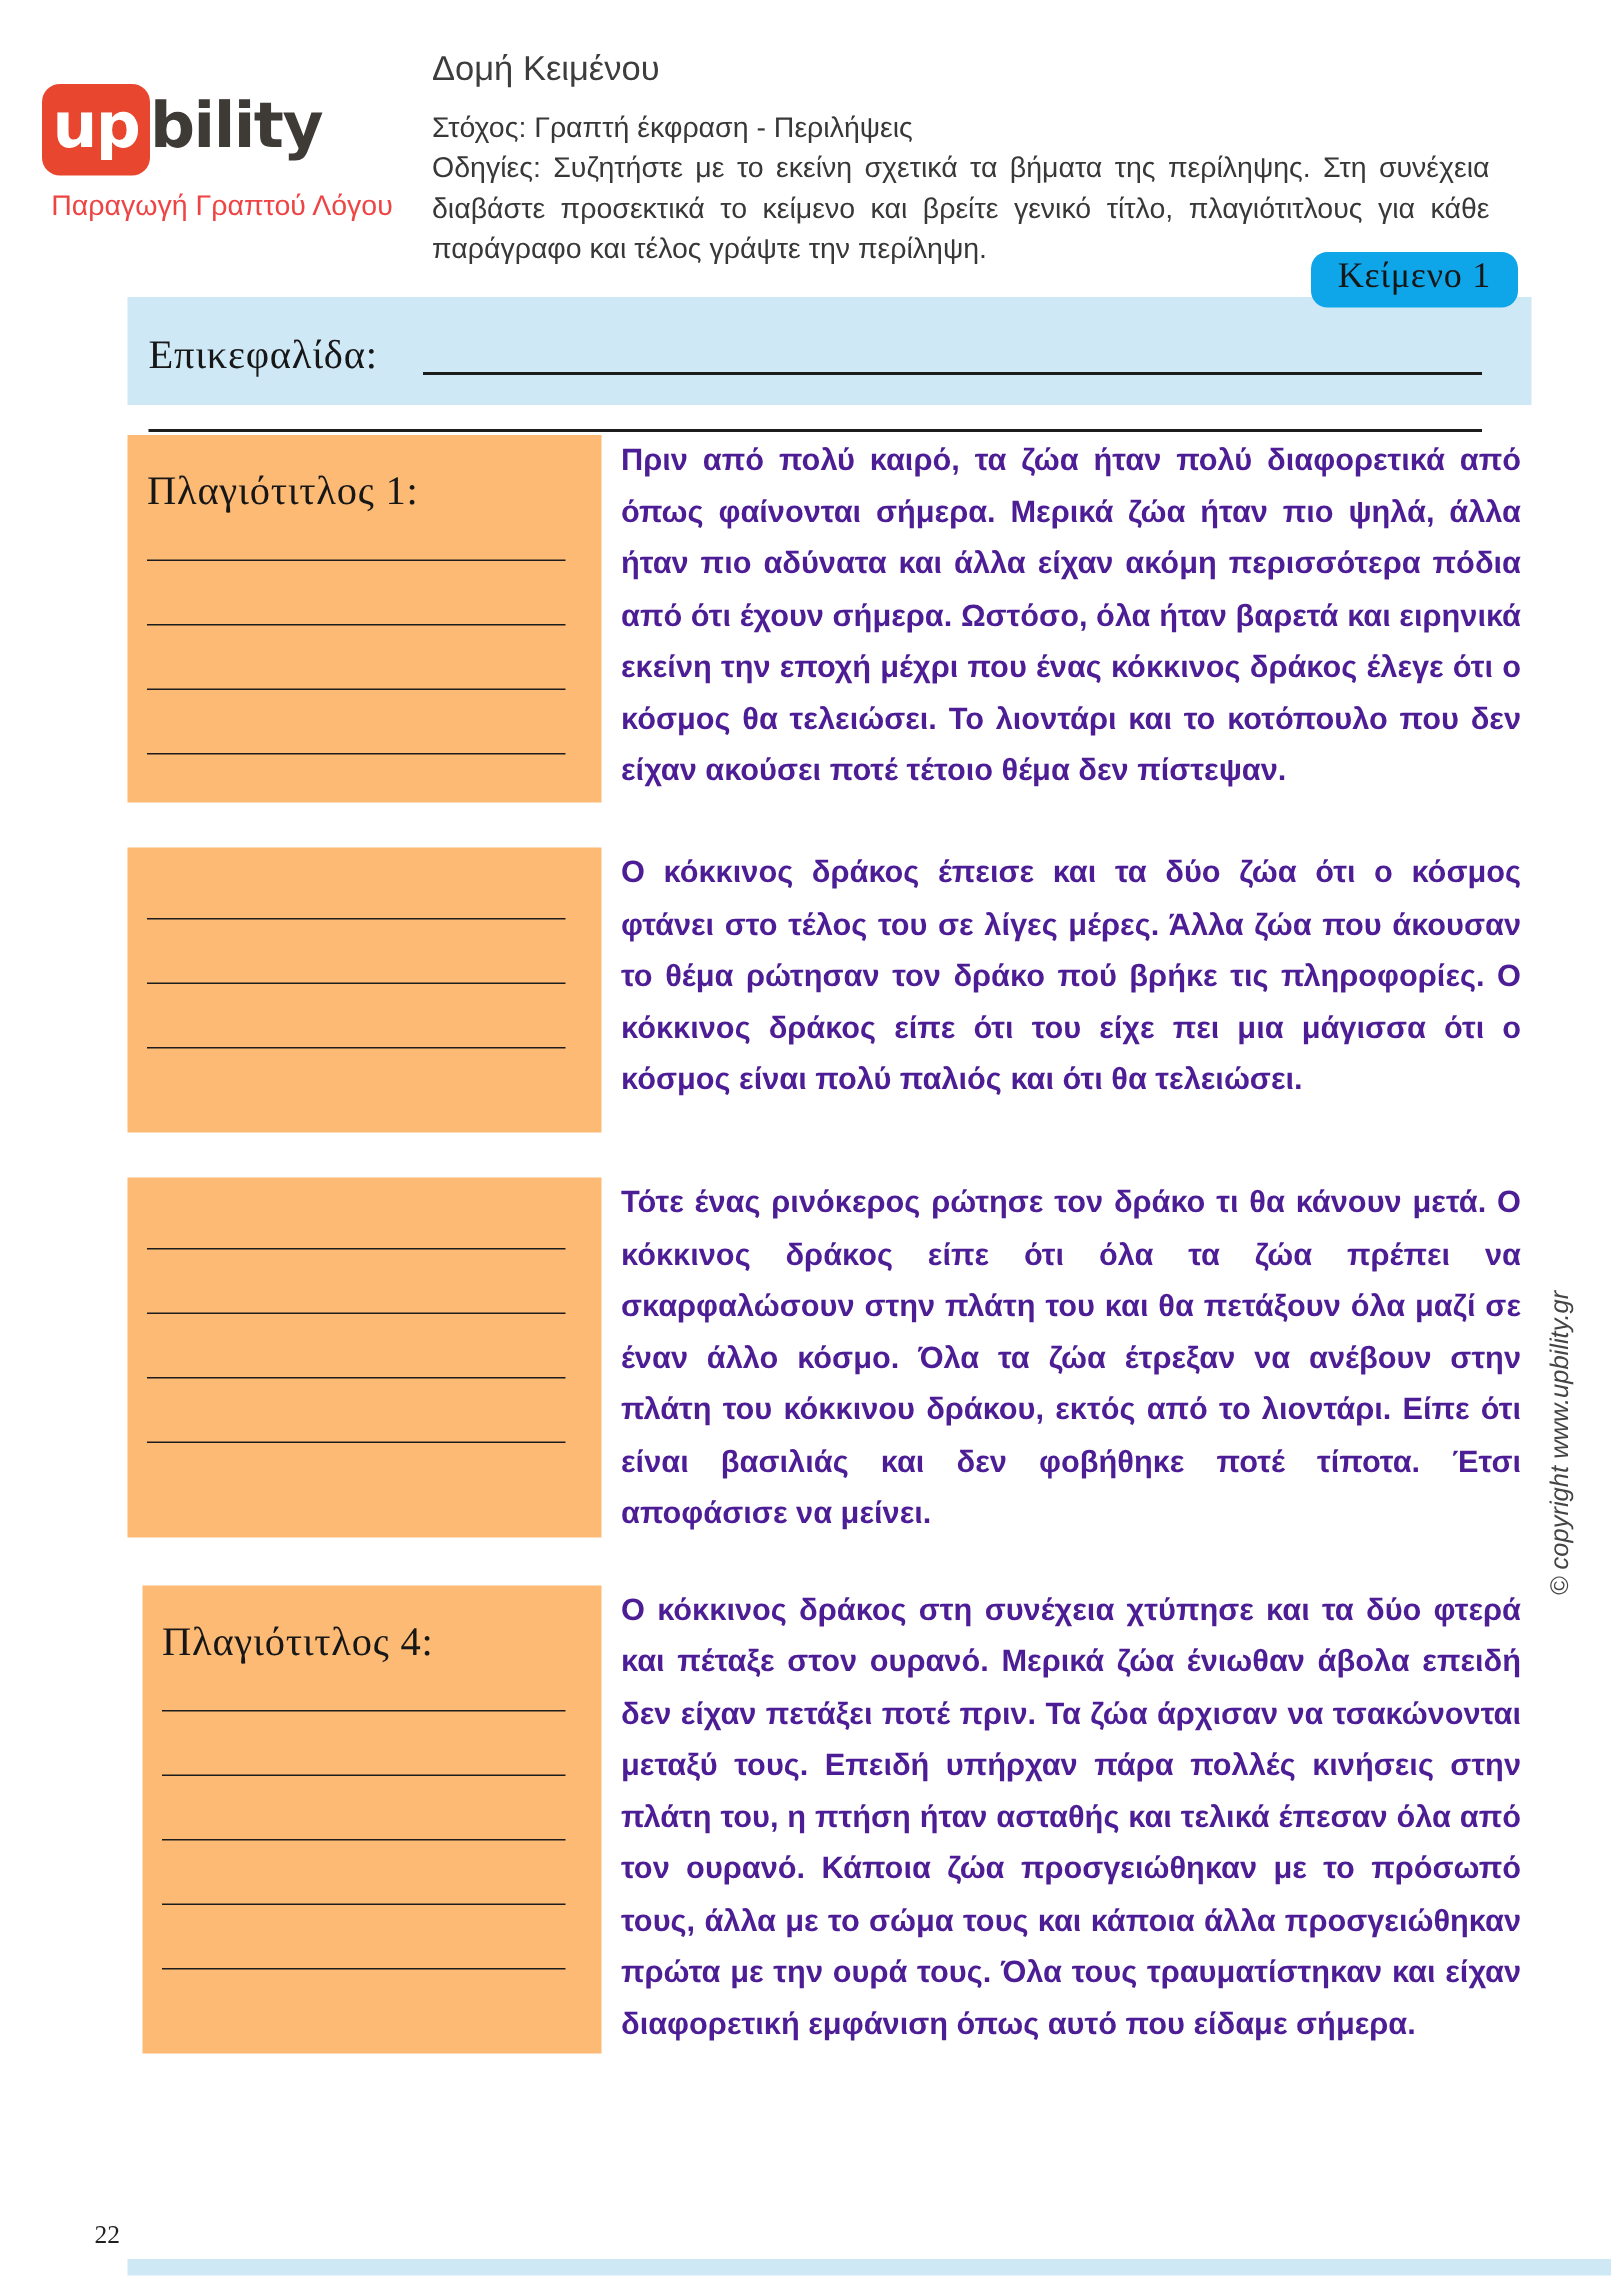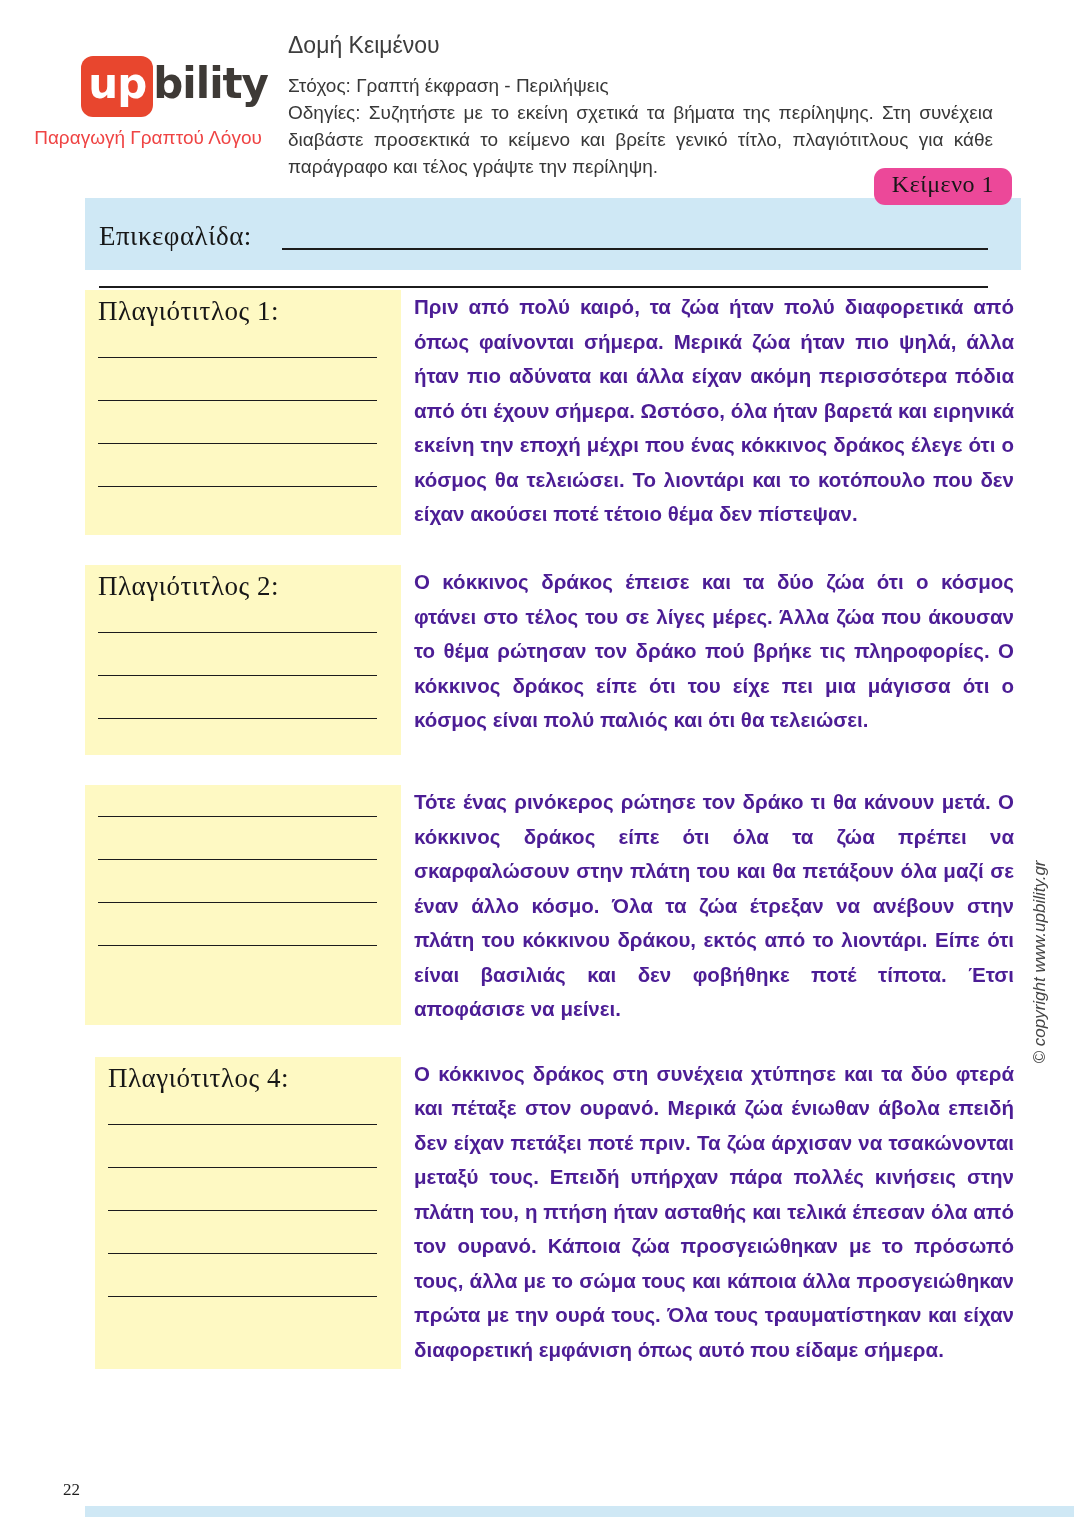--- a/index.html
+++ b/index.html
@@ -9,42 +9,42 @@
     width:1074px; height:1520px;
     background:#ffffff;
     font-family:"Liberation Sans", sans-serif;
     color:#2c2a2b;
     overflow:hidden;
   }
 
   
   .header { display:flex; padding-top:26px; }
   .logo-block { width:240px; margin-left:28px; padding-top:30px; flex:0 0 auto; }
-  .logo-word { text-align:right; line-height:1; white-space:nowrap; }
+  .logo-word { text-align:left; line-height:1; white-space:nowrap; }
   .logo-up {
     display:inline-block; background:#e8462e; color:#ffffff;
     font-weight:bold; font-size:42px; line-height:1.25;
     padding:2px 7px 6px 7px; border-radius:12px;
     font-family:"DejaVu Sans", sans-serif; letter-spacing:-1px;
   }
   .logo-bility {
     color:#3e3a36; font-weight:bold; font-size:42px;
     font-family:"DejaVu Sans", sans-serif; letter-spacing:-1px;
   }
   .logo-tagline { margin-top:10px; font-size:19px; color:#ef4444; text-align:center; white-space:nowrap; }
 
   .header-text { margin-left:20px; width:705px; padding-top:6px; }
   .doc-title { font-size:23px; font-weight:normal; color:#3d3d3d; margin-bottom:16px; }
   .goal-line { font-size:19px; color:#383838; margin-bottom:2px; }
   .instructions { font-size:19px; color:#383838; line-height:27px; text-align:justify; }
 
   
   .badge {
     position:absolute; top:168px; right:62px;
-    background:#ec4899; color:#ffffff;
+    background:#0ea5e9; color:#ffffff;
     border-radius:11px; padding:3px 18px 7px 18px;
     font-size:24px;
   }
 
   
   .hand {
     font-family:cursive;
     color:#171717; letter-spacing:0.5px;
   }
 
@@ -56,21 +56,21 @@
     padding:14px 33px 0 14px;
   }
   .heading-row { display:flex; align-items:flex-end; height:38px; }
   .heading-label { font-size:27px; line-height:1; flex:0 0 auto; margin-right:30px; }
   .hline { flex:1 1 auto; border-bottom:2px solid #1c1c1c; }
   .hline-full { margin-top:36px; border-bottom:2px solid #1c1c1c; }
 
   
   .rows { margin:20px 60px 0 85px; }
   .row { display:grid; grid-template-columns:316px 1fr; column-gap:13px; align-items:start; margin-bottom:30px; }
-  .sub-box { background:#fef9c3; padding:3px 24px 0 13px; }
+  .sub-box { background:#fdba74; padding:19px 24px 0 13px; }
   .sub-label { font-size:27px; line-height:36px; }
   .lines { margin-top:-14px; }
   .wline { height:43px; border-bottom:1.6px solid #1c1c1c; }
   .row-1 .sub-box { min-height:245px; }
   .row-2 .sub-box { min-height:190px; }
   .row-3 .sub-box { min-height:240px; }
   .row-4 .sub-box { min-height:312px;margin-left:10px; }
   .para {
     font-size:20.5px; line-height:34.5px; color:#4c1d95;
     text-align:justify; padding-top:0px;font-weight:bold;
@@ -133,21 +133,20 @@
             <div class="wline"></div>
             <div class="wline"></div>
             <div class="wline"></div>
           </div>
       </aside>
       <p class="para">Πριν από πολύ καιρό, τα ζώα ήταν πολύ διαφορετικά από όπως φαίνονται σήμερα. Μερικά ζώα ήταν πιο ψηλά, άλλα ήταν πιο αδύνατα και άλλα είχαν ακόμη περισσότερα πόδια από ότι έχουν σήμερα. Ωστόσο, όλα ήταν βαρετά και ειρηνικά εκείνη την εποχή μέχρι που ένας κόκκινος δράκος έλεγε ότι ο κόσμος θα τελειώσει. Το λιοντάρι και το κοτόπουλο που δεν είχαν ακούσει ποτέ τέτοιο θέμα δεν πίστεψαν.</p>
     </div>
 
     <div class="row row-2">
       <aside class="sub-box">
-        <div class="hand sub-label">Πλαγιότιτλος 2:</div>
         <div class="lines">
             <div class="wline"></div>
             <div class="wline"></div>
             <div class="wline"></div>
           </div>
       </aside>
       <p class="para">Ο κόκκινος δράκος έπεισε και τα δύο ζώα ότι ο κόσμος φτάνει στο τέλος του σε λίγες μέρες. Άλλα ζώα που άκουσαν το θέμα ρώτησαν τον δράκο πού βρήκε τις πληροφορίες. Ο κόκκινος δράκος είπε ότι του είχε πει μια μάγισσα ότι ο κόσμος είναι πολύ παλιός και ότι θα τελειώσει.</p>
     </div>
 
     <div class="row row-3">

